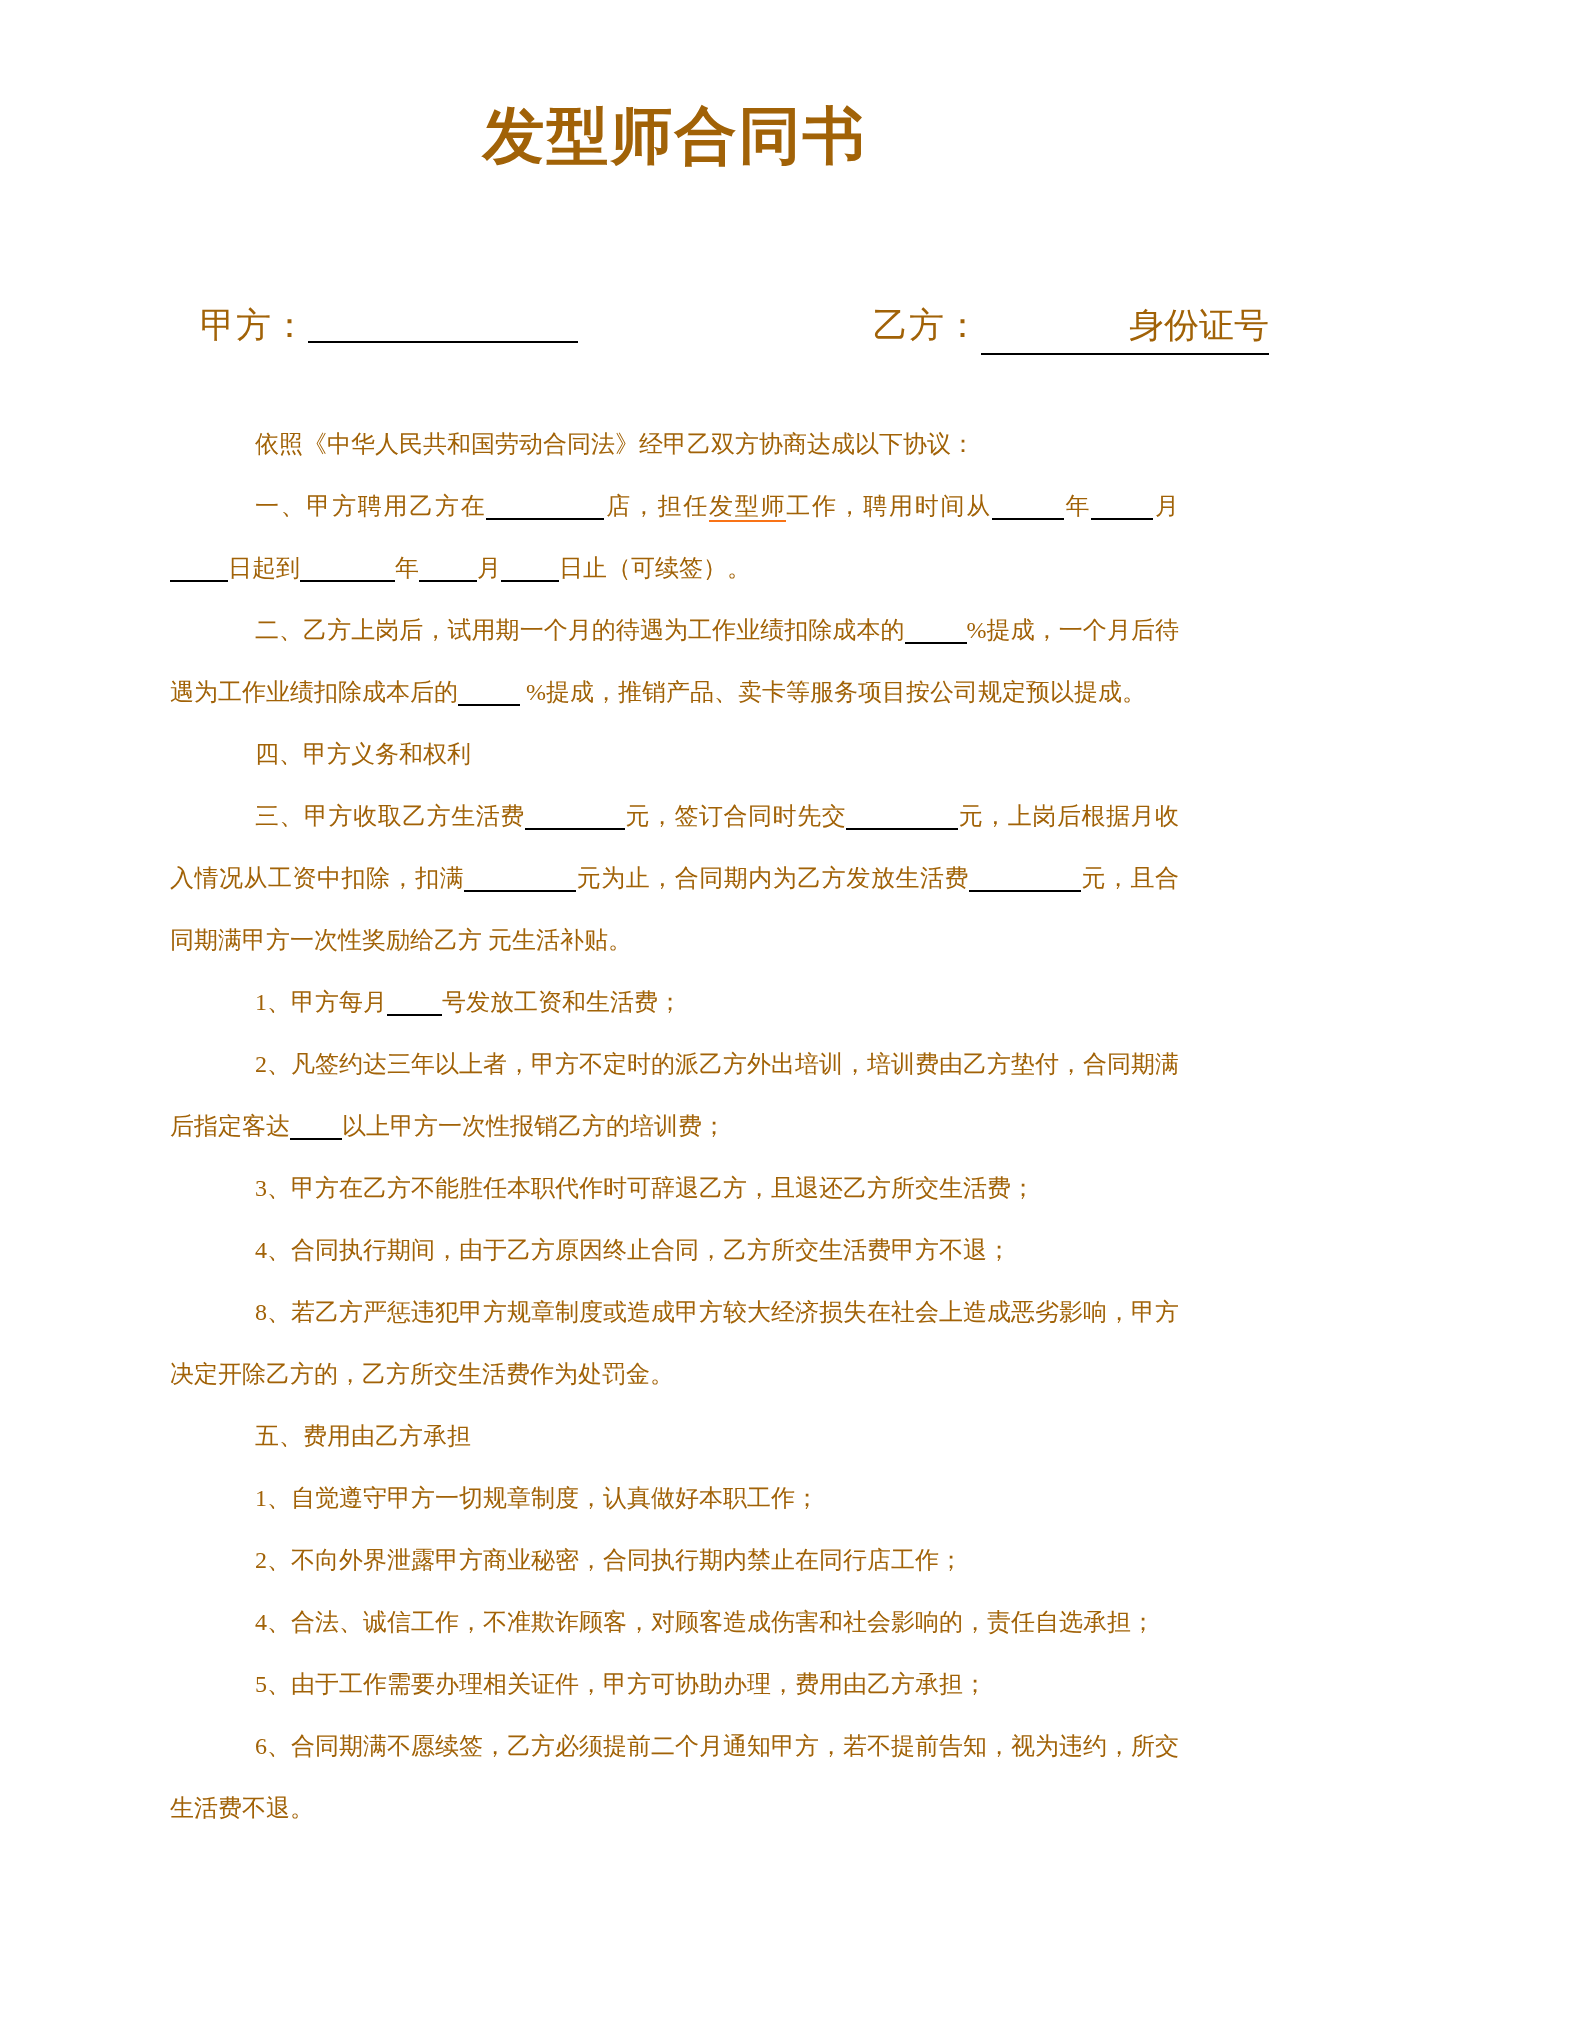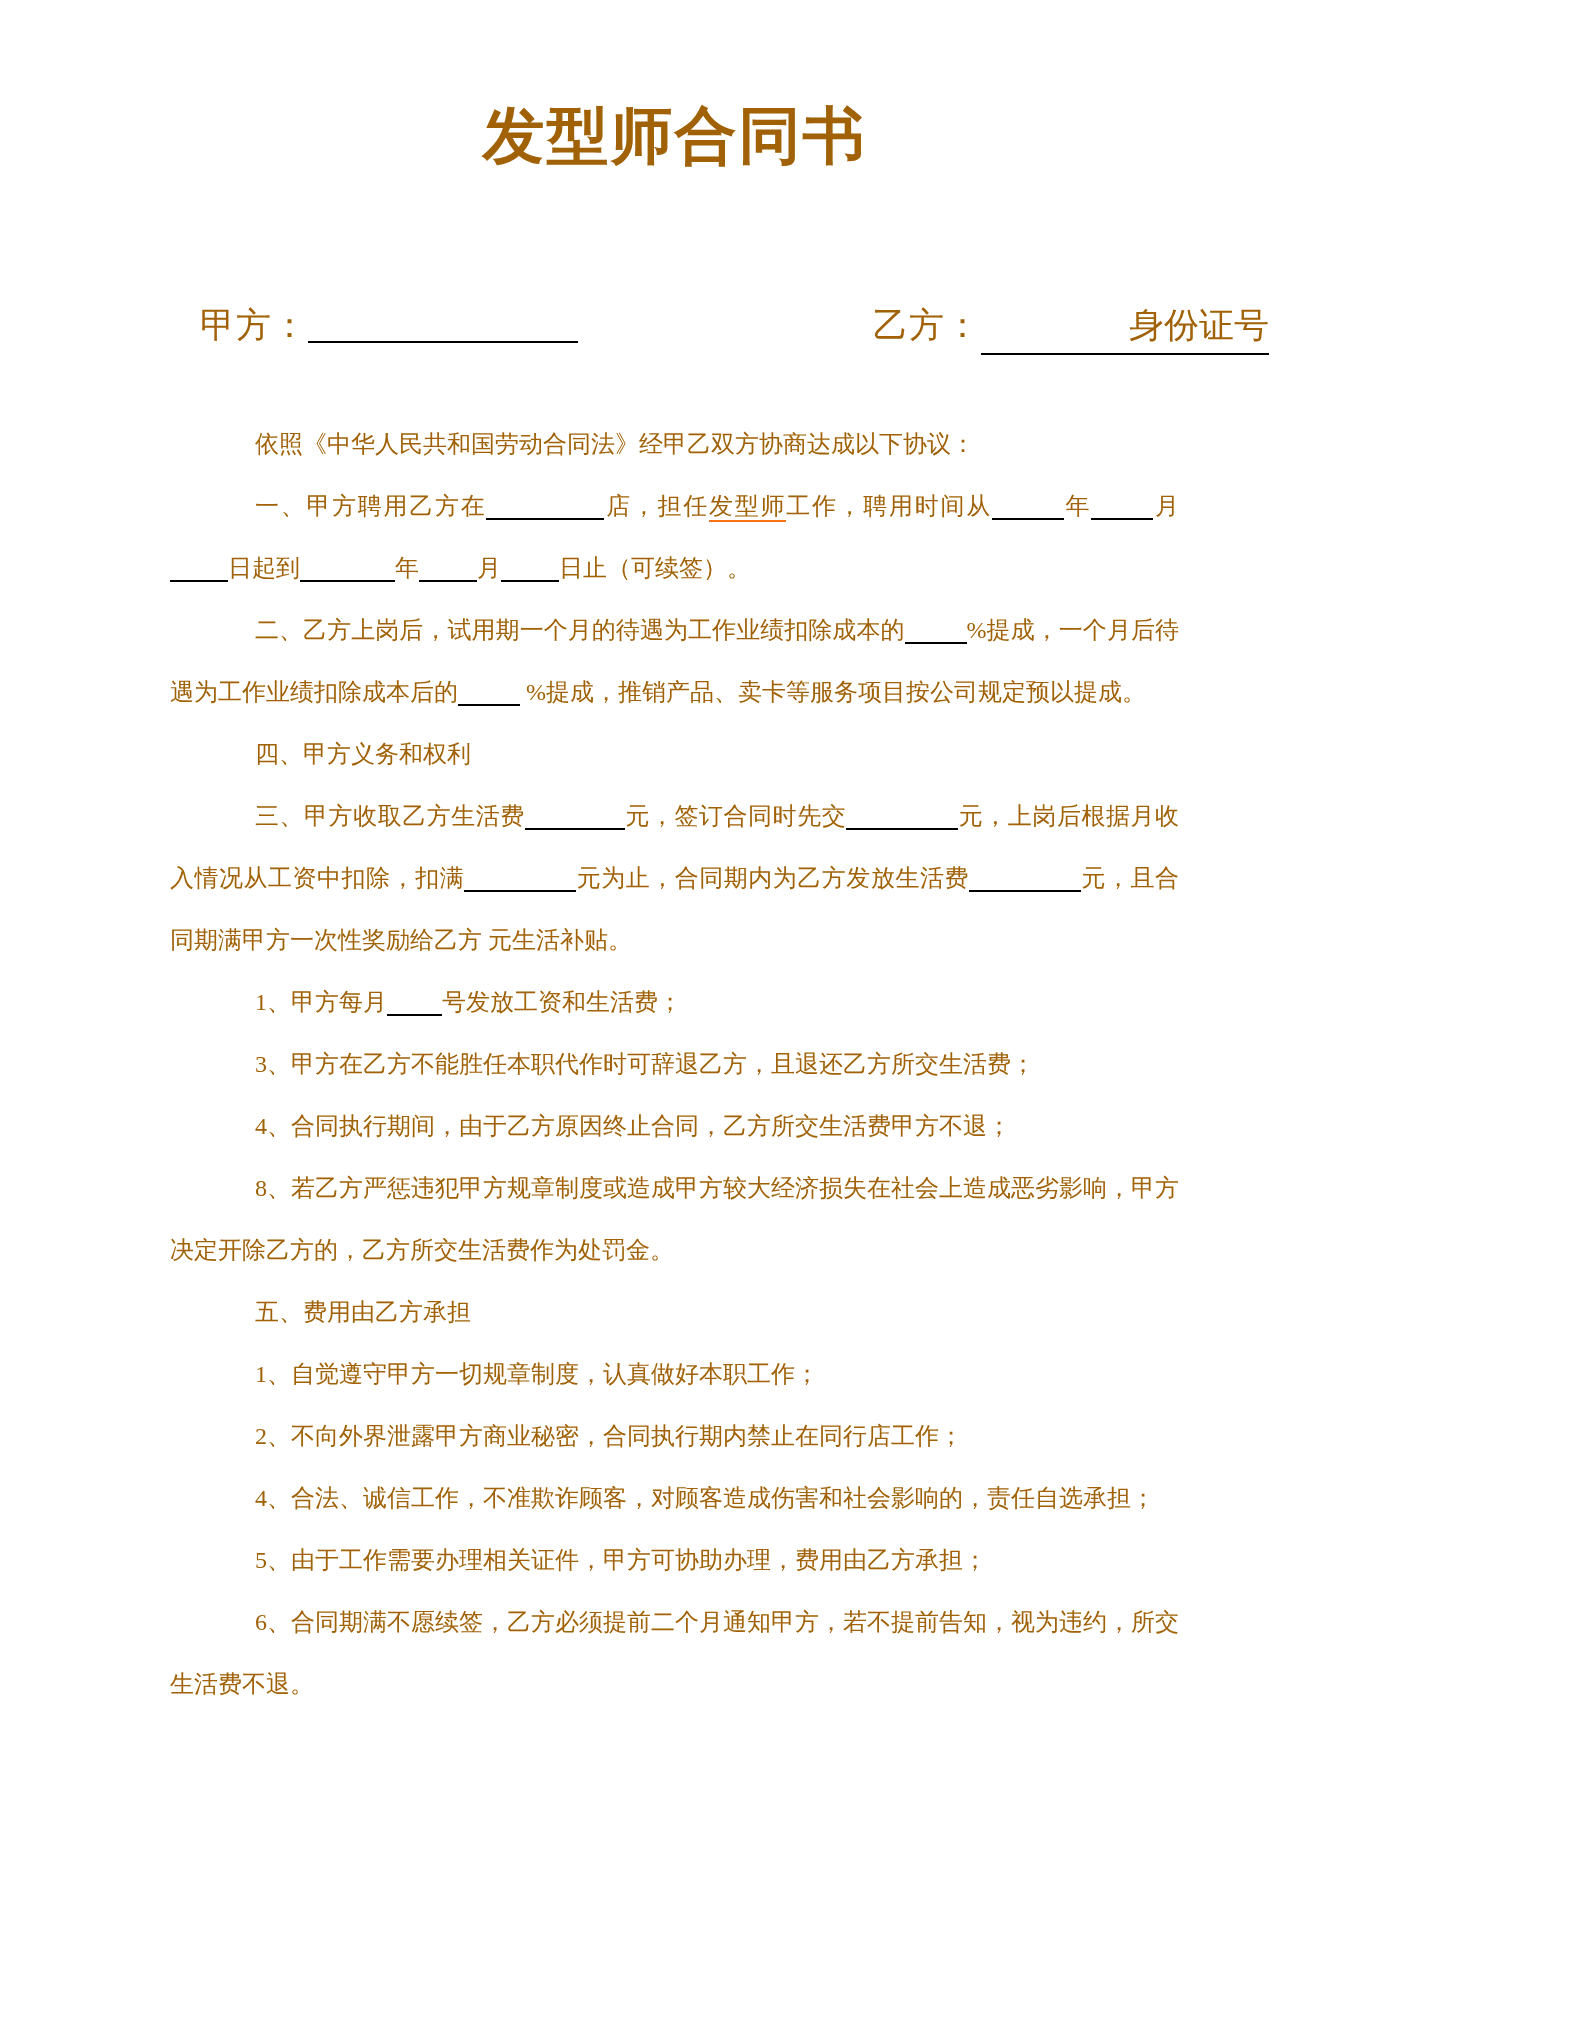--- a/index.html
+++ b/index.html
@@ -66,20 +66,21 @@
     <span class="party-a"><span class="plabel">甲方：</span><span class="blank blank-a"></span></span><span class="party-b"><span class="plabel">乙方：</span><span class="id-group"><span class="idlabel">身份证号</span></span></span>
   </div>
 
   <div class="doc-body">
     <p class="para"><span>依照《中华人民共和国劳动合同法》经甲乙双方协商达成以下协议：</span></p>
     <p class="para"><span>一、甲方聘用乙方在</span><span class="blank" style="width: 118px;"></span><span>店，担任</span><span class="ul">发型师</span><span>工作，聘用时间从</span><span class="blank" style="width: 72px;"></span><span>年</span><span class="blank" style="width: 62px;"></span><span>月</span><span class="blank" style="width: 58px;"></span><span>日起到</span><span class="blank" style="width: 95px;"></span><span>年</span><span class="blank" style="width: 58px;"></span><span>月</span><span class="blank" style="width: 58px;"></span><span>日止（可续签）。</span></p>
     <p class="para"><span>二、乙方上岗后，试用期一个月的待遇为工作业绩扣除成本的</span><span class="blank" style="width: 62px;"></span><span>%提成，一个月后待遇为工作业绩扣除成本后的</span><span class="blank" style="width: 62px;"></span><span> %提成，推销产品、卖卡等服务项目按公司规定预以提成。</span></p>
     <p class="para"><span>四、甲方义务和权利</span></p>
     <p class="para"><span>三、甲方收取乙方生活费</span><span class="blank" style="width: 100px;"></span><span>元，签订合同时先交</span><span class="blank" style="width: 112px;"></span><span>元，上岗后根据月收入情况从工资中扣除，扣满</span><span class="blank" style="width: 112px;"></span><span>元为止，合同期内为乙方发放生活费</span><span class="blank" style="width: 112px;"></span><span>元，且合同期满甲方一次性奖励给乙方 元生活补贴。</span></p>
     <p class="para"><span>1、甲方每月</span><span class="blank" style="width: 55px;"></span><span>号发放工资和生活费；</span></p>
+    <p class="para"><span>2、凡签约达三年以上者，甲方不定时的派乙方外出培训，培训费由乙方垫付，合同期满后指定客达</span><span class="blank" style="width: 52px;"></span><span>以上甲方一次性报销乙方的培训费；</span></p>
     <p class="para"><span>3、甲方在乙方不能胜任本职代作时可辞退乙方，且退还乙方所交生活费；</span></p>
     <p class="para"><span>4、合同执行期间，由于乙方原因终止合同，乙方所交生活费甲方不退；</span></p>
     <p class="para"><span>8、若乙方严惩违犯甲方规章制度或造成甲方较大经济损失在社会上造成恶劣影响，甲方决定开除乙方的，乙方所交生活费作为处罚金。</span></p>
     <p class="para"><span>五、费用由乙方承担</span></p>
     <p class="para"><span>1、自觉遵守甲方一切规章制度，认真做好本职工作；</span></p>
     <p class="para"><span>2、不向外界泄露甲方商业秘密，合同执行期内禁止在同行店工作；</span></p>
     <p class="para"><span>4、合法、诚信工作，不准欺诈顾客，对顾客造成伤害和社会影响的，责任自选承担；</span></p>
     <p class="para"><span>5、由于工作需要办理相关证件，甲方可协助办理，费用由乙方承担；</span></p>
     <p class="para"><span>6、合同期满不愿续签，乙方必须提前二个月通知甲方，若不提前告知，视为违约，所交生活费不退。</span></p>
   </div>

